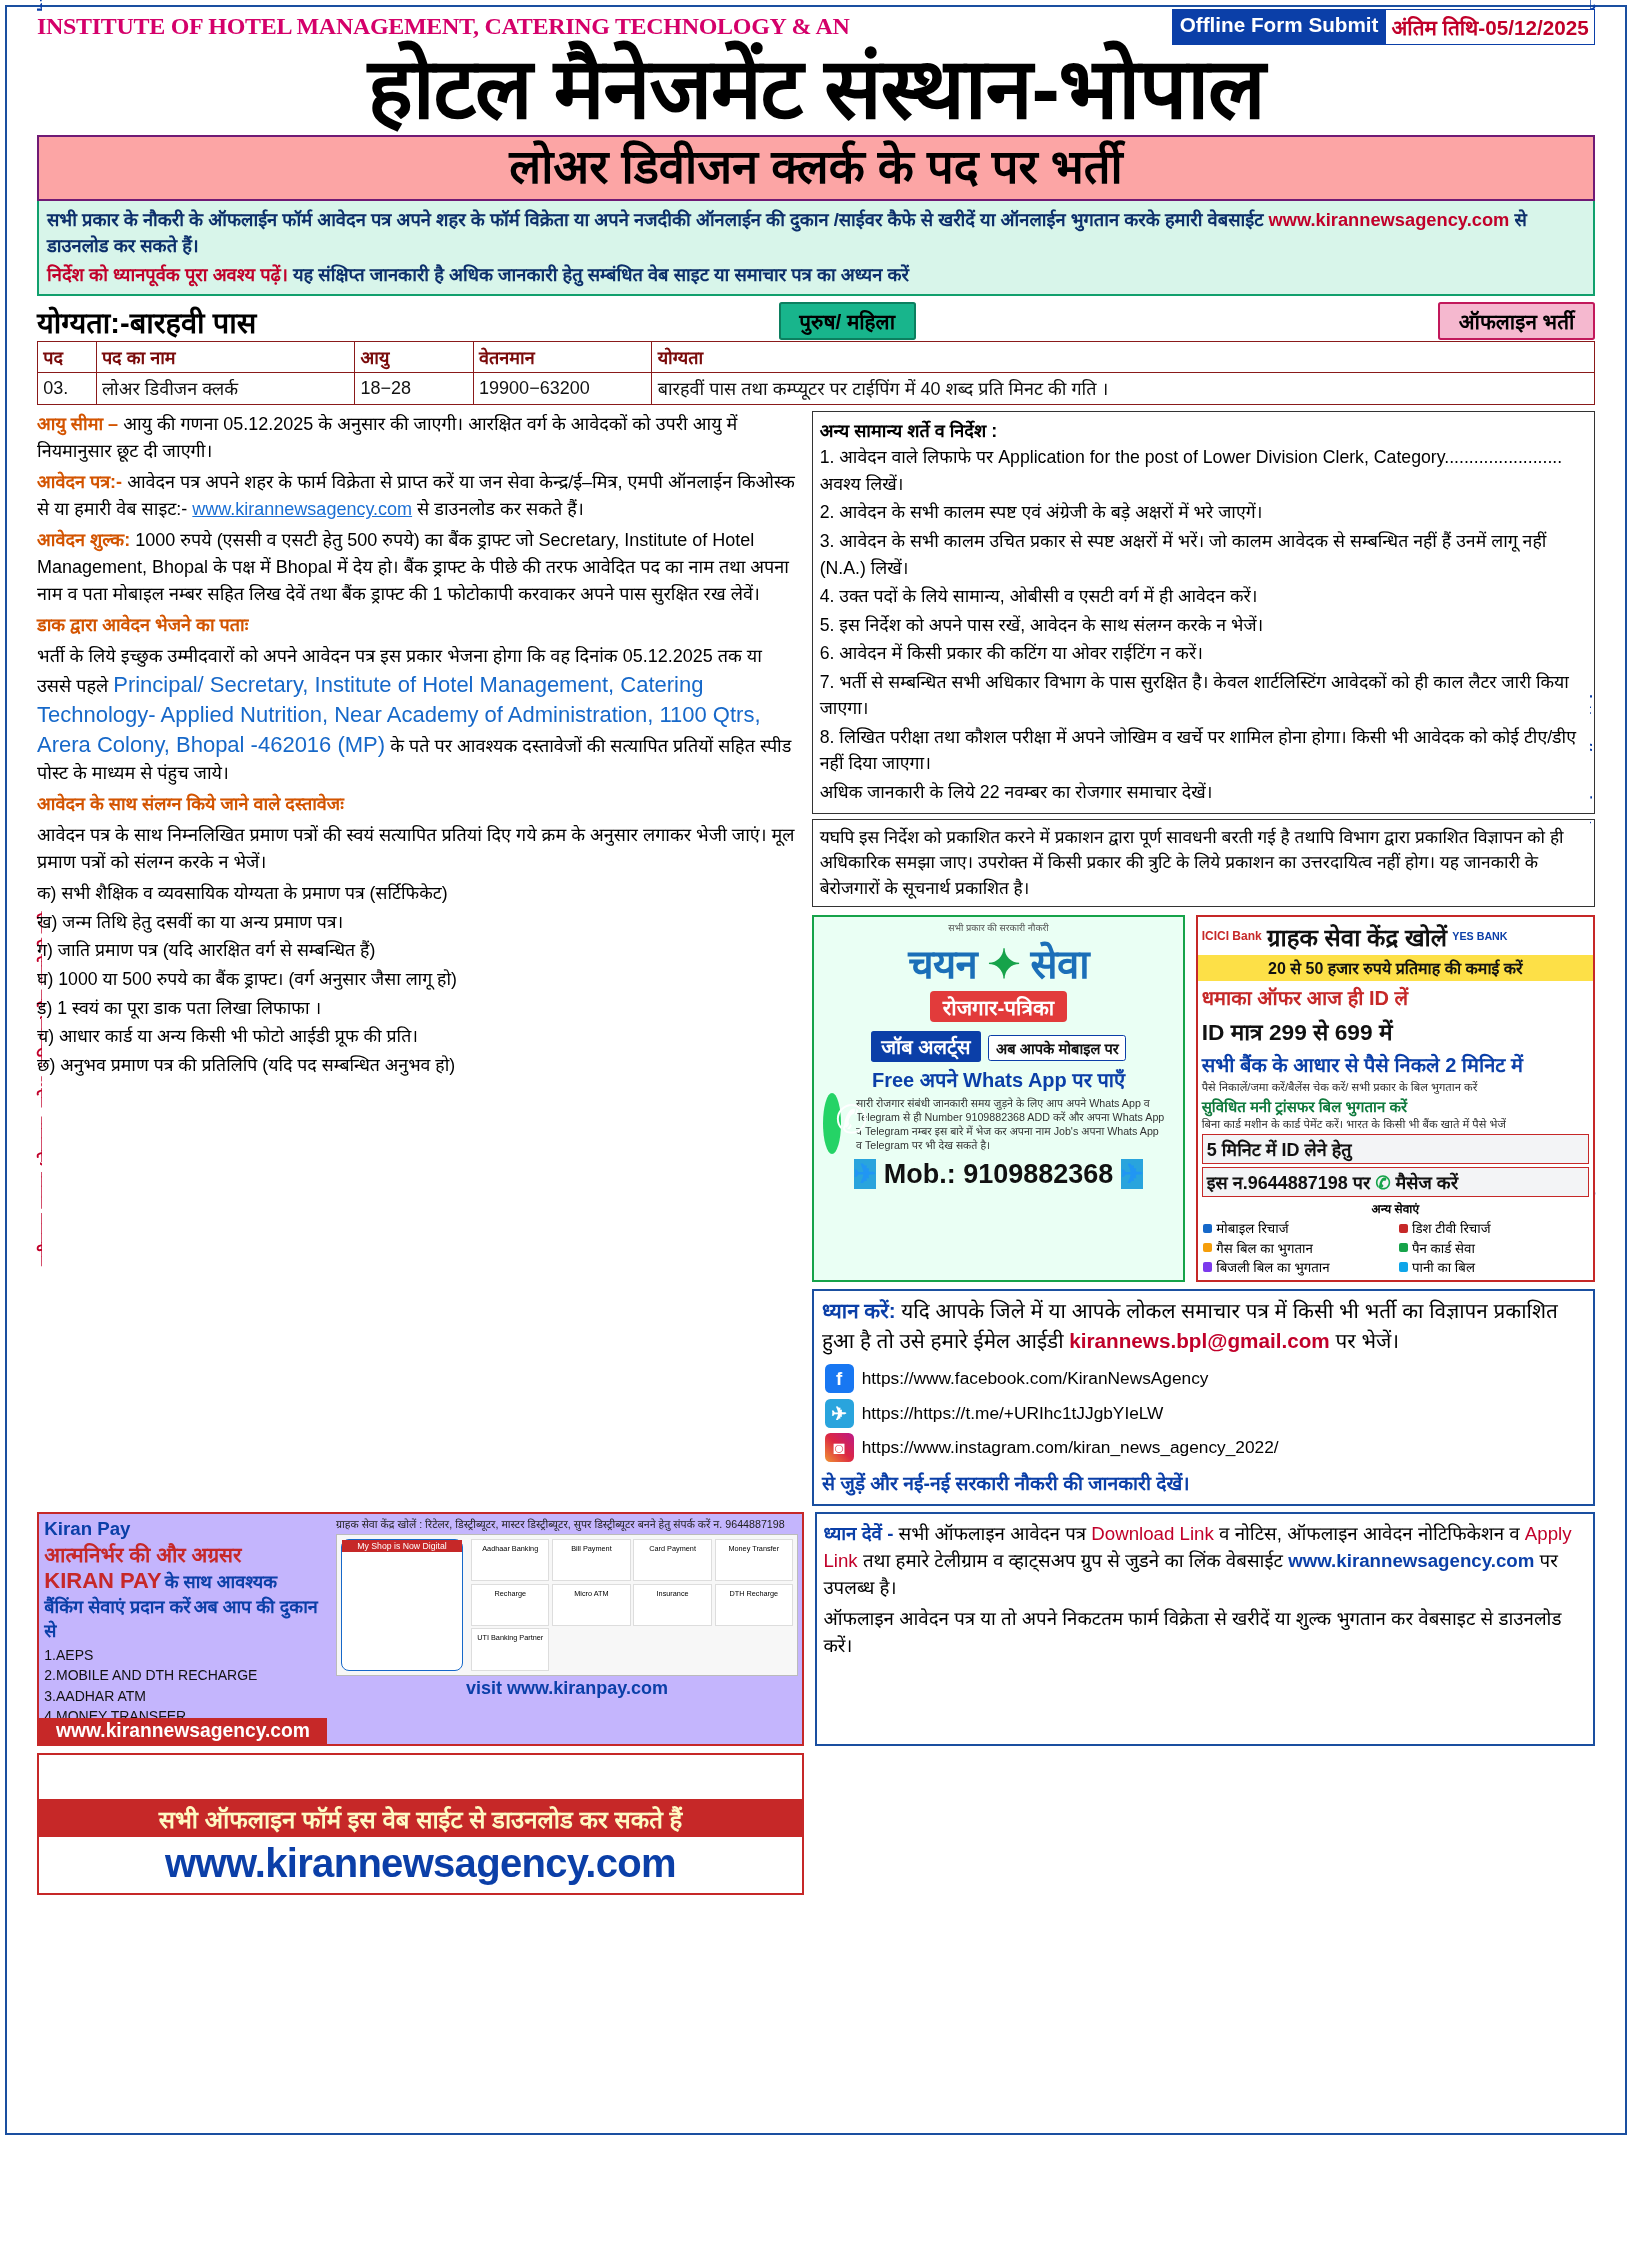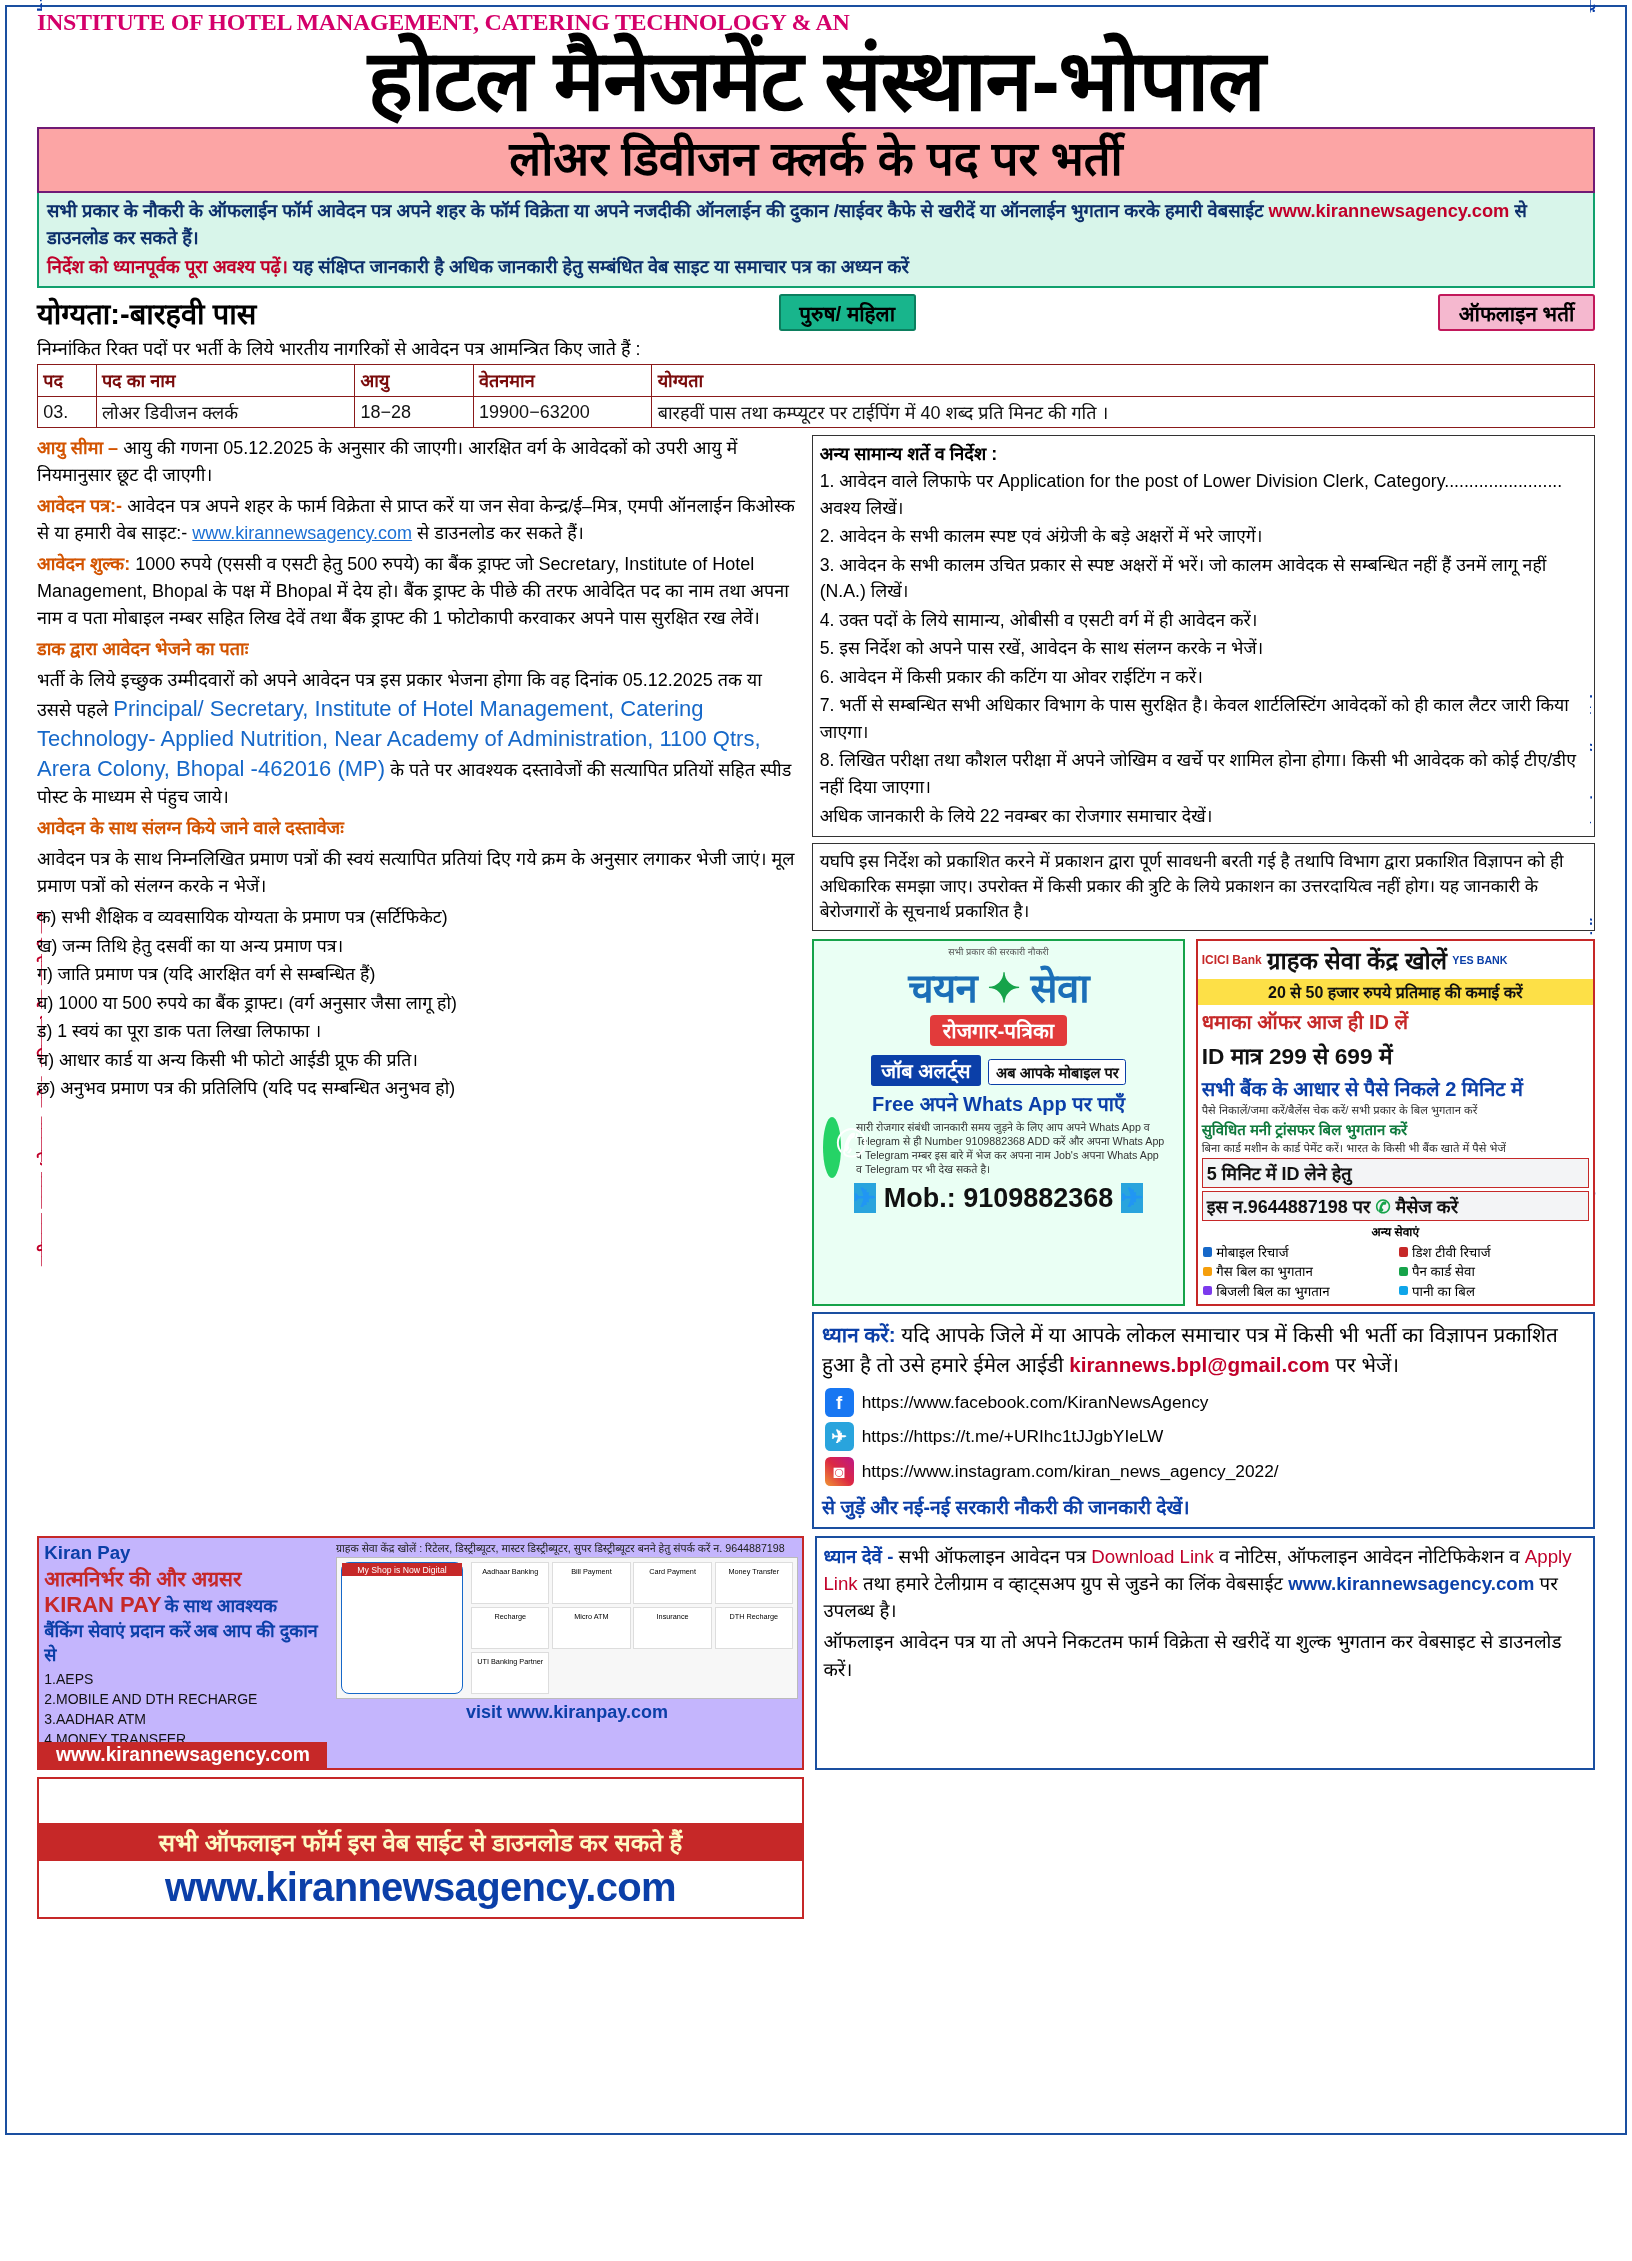--- a/index.html
+++ b/index.html
@@ -141,20 +141,24 @@
 
   <div class="vstrip right">
     <div class="vtext r" style="right:27px;top:12px;color:#0b3fa8;">https://whatsapp.com/channel/0029VaDzL7WDzgTB0jjGi60d  ग्रुप जॉइन करें</div>
     <div class="vtext r" style="right:27px;top:1199px;color:#0b3fa8;">https://www.instagram.com/kiran_news_agency_2022/  जॉइन करें</div>
   </div>
 
   <div class="inner">
 
     <div class="topline">
       <div class="org">INSTITUTE OF HOTEL MANAGEMENT, CATERING TECHNOLOGY &amp; AN</div>
+      <div class="offwrap">
+        <div class="offbox">Offline Form Submit</div>
+        <div class="lastdate">अंतिम तिथि-05/12/2025</div>
+      </div>
     </div>
 
     <div class="bigtitle">होटल मैनेजमेंट संस्थान-भोपाल</div>
     <div class="greenbar">लोअर डिवीजन क्लर्क के पद पर भर्ती</div>
 
     <div class="notebox">
       <div>
         <span>सभी प्रकार के नौकरी के ऑफलाईन फॉर्म आवेदन पत्र अपने शहर के फॉर्म विक्रेता या अपने नजदीकी ऑनलाईन की दुकान /साईवर कैफे से खरीदें या ऑनलाईन भुगतान करके हमारी वेबसाईट</span>
         <a href="#" class="link" style="color:#c1002a;">www.kirannewsagency.com</a>
         <span>से डाउनलोड कर सकते हैं।</span>
@@ -166,21 +170,20 @@
     </div>
 
     <div class="qualrow">
       <div class="qual">योग्यता:-बारहवी पास</div>
       <div class="spacer"></div>
       <div class="pillteal">पुरुष/ महिला</div>
       <div class="spacer"></div>
       <div class="pillpink">ऑफलाइन भर्ती</div>
     </div>
 
-    <div class="invite">निम्नांकित रिक्त पदों पर भर्ती के लिये भारतीय नागरिकों से आवेदन पत्र आमन्त्रित किए जाते हैं :</div>
 
     <table class="vac">
       <thead>
         <tr>
           <th style="width:47px;">पद</th>
           <th style="width:247px;">पद का नाम</th>
           <th style="width:107px;">आयु</th>
           <th style="width:167px;">वेतनमान</th>
           <th>योग्यता</th>
         </tr>

